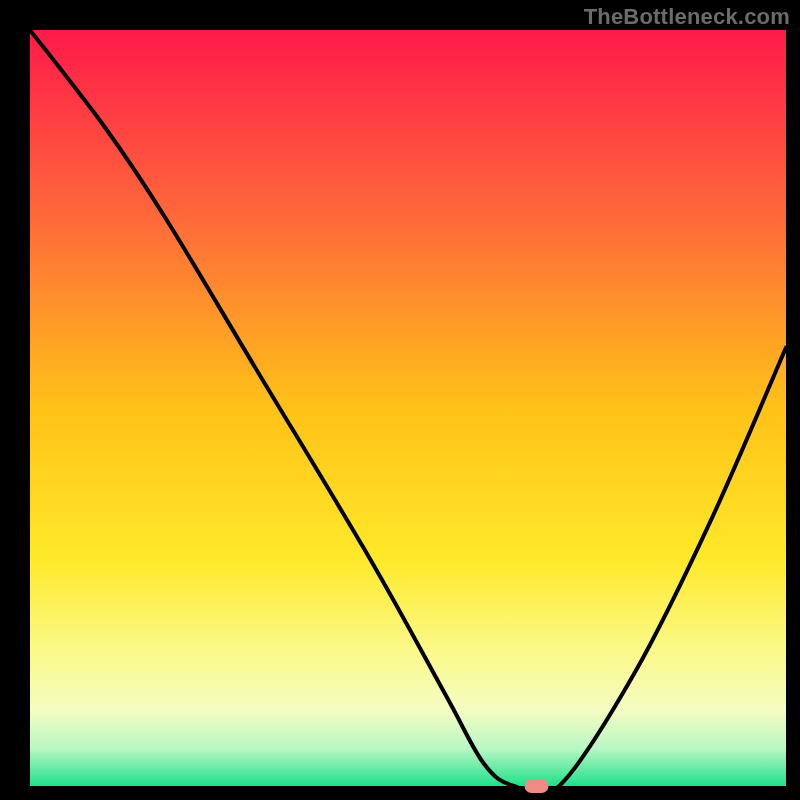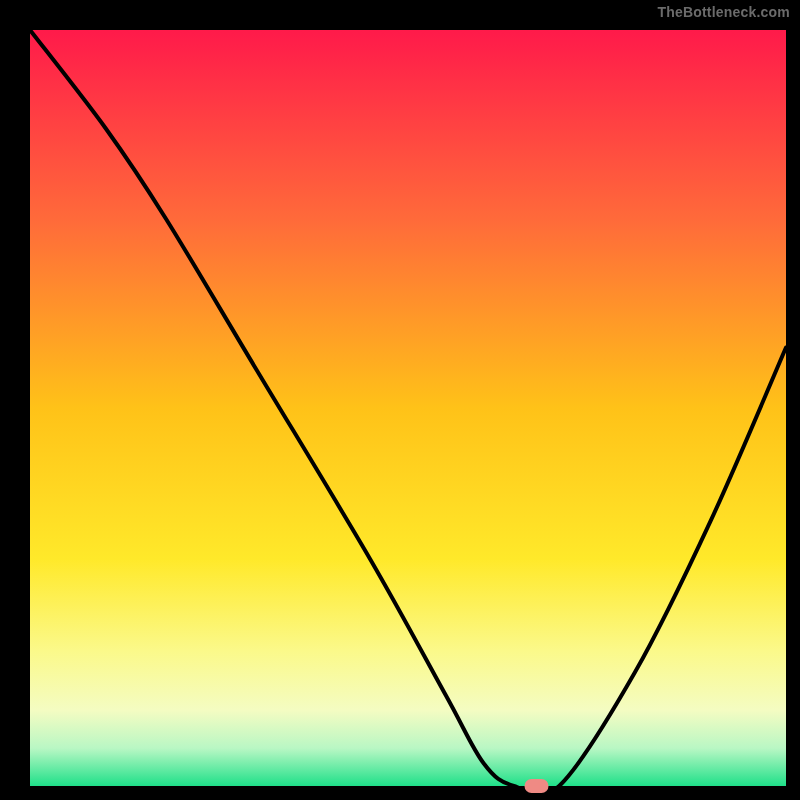--- a/index.html
+++ b/index.html
@@ -14,21 +14,21 @@
     position: relative;
     width: 800px;
     height: 800px;
     background: #000;
   }
   .attribution {
     position: absolute;
     top: 4px;
     right: 10px;
     font-family: Arial, Helvetica, sans-serif;
-    font-size: 14px;
+    font-size: 22px;
     font-weight: bold;
     color: #6b6b6b;
     letter-spacing: 0.2px;
   }
   svg.plot {
     position: absolute;
     left: 0;
     top: 0;
   }
 </style>

